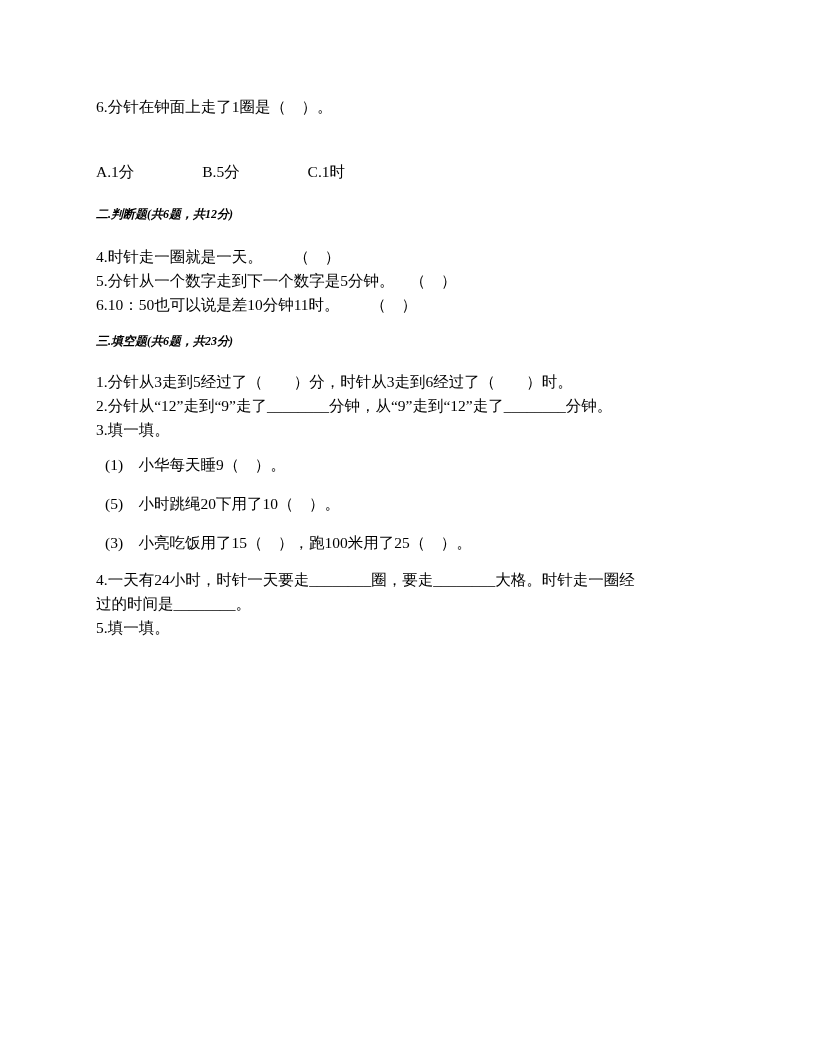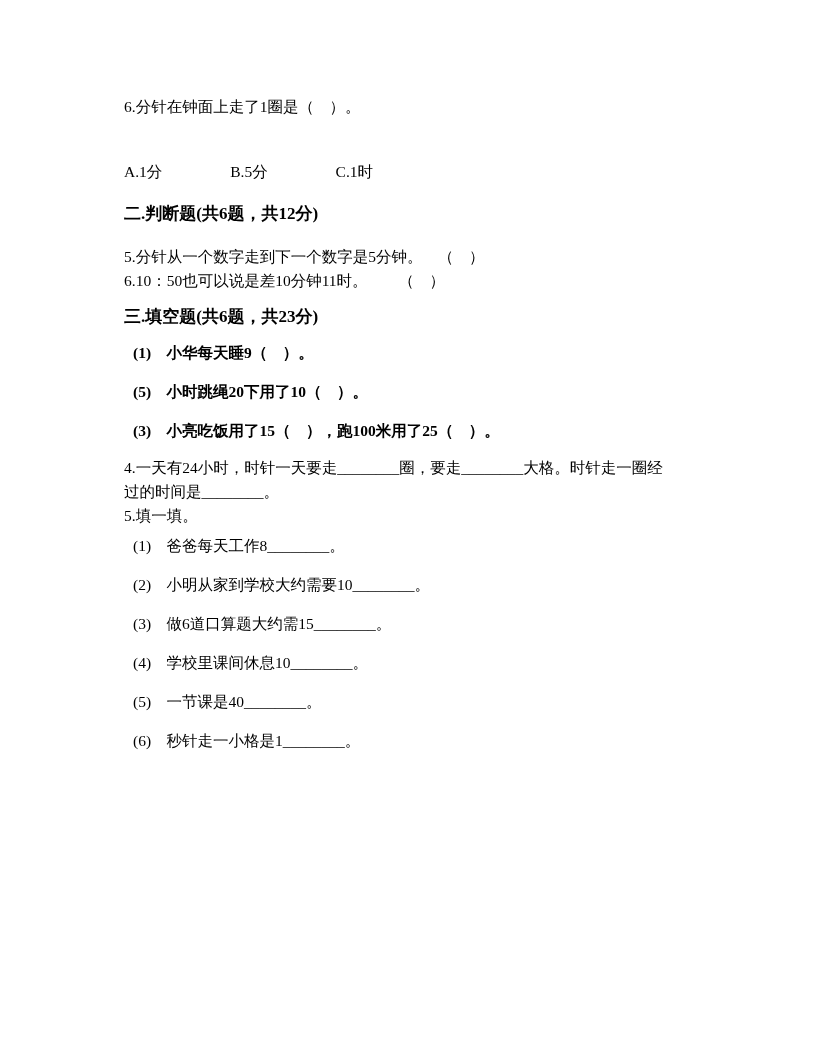--- a/index.html
+++ b/index.html
@@ -14,45 +14,45 @@
     font-family: "Liberation Serif", "DejaVu Serif", serif;
     font-size: 15.5px;
     line-height: 24px;
     color: #000000;
   }
   .page {
     box-sizing: border-box;
     width: 740px;
     height: 1056px;
     padding: 95px 96px 0 96px;
-    margin-left: 28px;
   }
   p { margin: 0; }
 
   .q-stem { }
 
   .options-row { margin-top: 41px; }
   .option { margin-right: 64px; }
   .option:last-child { margin-right: 0; }
 
   .section-heading {
     margin: 0;
-    font-size: 17px;
+    font-size: 12px;
     font-weight: bold;
     line-height: 26px;
+    font-style: italic;
   }
   .heading-judge { margin-top: 17px; }
   .heading-fill  { margin-top: 11px; }
 
   .judge-list { margin-top: 18px; }
 
   .fill-block { margin-top: 16px; }
 
   .sub-list { padding-left: 9px; }
-  .sub-list-a p { margin-top: 15px; font-weight: bold; }
+  .sub-list-a p { margin-top: 15px; }
   .sub-list-a p:first-child { margin-top: 11px; }
 
   .fill-block-2 { margin-top: 13px; }
 
   .sub-list-b p { margin-top: 15px; }
   .sub-list-b p:first-child { margin-top: 6px; }
 </style>
 </head>
 <body>
 
@@ -62,40 +62,38 @@
 
   <div class="options-row">
     <span class="option">A.1分</span>
     <span class="option">B.5分</span>
     <span class="option">C.1时</span>
   </div>
 
   <h2 class="section-heading heading-judge">二.判断题(共6题，共12分)</h2>
 
   <div class="judge-list">
+    <p>4.时针走一圈就是一天。　　（　）</p>
     <p>5.分针从一个数字走到下一个数字是5分钟。　（　）</p>
     <p>6.10：50也可以说是差10分钟11时。　　（　）</p>
   </div>
 
   <h2 class="section-heading heading-fill">三.填空题(共6题，共23分)</h2>
 
+  <div class="fill-block">
+    <p>1.分针从3走到5经过了（　　）分，时针从3走到6经过了（　　）时。</p>
+    <p>2.分针从“12”走到“9”走了________分钟，从“9”走到“12”走了________分钟。</p>
+    <p>3.填一填。</p>
+  </div>
 
   <div class="sub-list sub-list-a">
     <p>(1)　小华每天睡9（　）。</p>
     <p>(5)　小时跳绳20下用了10（　）。</p>
     <p>(3)　小亮吃饭用了15（　），跑100米用了25（　）。</p>
   </div>
 
   <div class="fill-block-2">
     <p>4.一天有24小时，时针一天要走________圈，要走________大格。时针走一圈经过的时间是________。</p>
     <p>5.填一填。</p>
   </div>
 
-  <div class="sub-list sub-list-b">
-    <p>(1)　爸爸每天工作8________。</p>
-    <p>(2)　小明从家到学校大约需要10________。</p>
-    <p>(3)　做6道口算题大约需15________。</p>
-    <p>(4)　学校里课间休息10________。</p>
-    <p>(5)　一节课是40________。</p>
-    <p>(6)　秒针走一小格是1________。</p>
-  </div>
 
 </div>
 
 </body></html>

